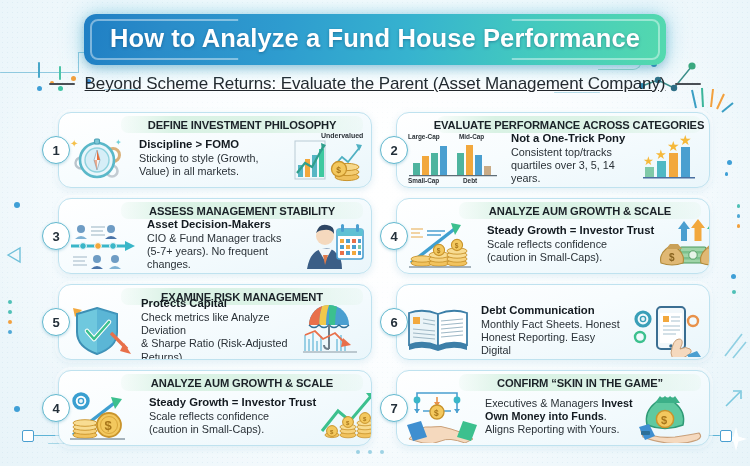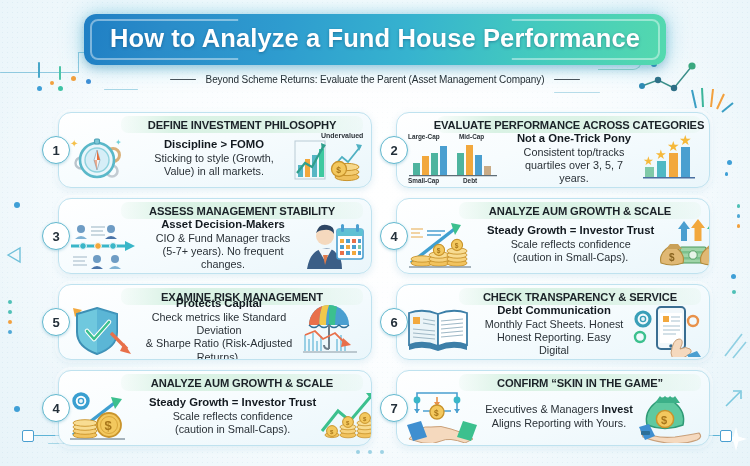--- a/index.html
+++ b/index.html
@@ -69,33 +69,33 @@
     font-size: 25.5px; font-weight: bold; letter-spacing: .1px;
     color: #ffffff; white-space: nowrap;
     text-shadow: 0 1px 3px rgba(10,60,100,.45);
   }
   .subtitle-row {
     margin-top: 9px;
     display: flex; align-items: center; gap: 10px;
   }
   .sub-rule { width: 26px; height: 1.6px; background: #4a4f55; border-radius: 1px; }
   .subtitle {
-    font-size: 10px; color: #23282d; white-space: nowrap; letter-spacing: -.1px;
+    font-size: 17px; color: #23282d; white-space: nowrap; letter-spacing: -.1px; text-decoration: underline;
   }
 
   
   .grid {
     position: absolute; left: 42px; top: 110px;
     width: 668px;
     display: grid;
     grid-template-columns: 330px 330px;
     column-gap: 8px;
     row-gap: 4px;
   }
-  .cardslot { position: relative; height: 82px; text-align: center; }
+  .cardslot { position: relative; height: 82px; }
 
   .card {
     position: absolute; left: 16px; right: 0; top: 2px; height: 76px;
     background: linear-gradient(165deg, #ffffff 0%, #f7fcfe 45%, #eaf6fb 100%);
     border: 1.4px solid #bfe2ef;
     border-radius: 13px;
     box-shadow: 0 2px 7px rgba(110,175,205,.22), 0 0 0 3px rgba(255,255,255,.55);
     overflow: hidden;
   }
 
@@ -310,21 +310,21 @@
               <rect x="52" y="20" width="7" height="22" fill="#4eb49f"></rect>
               <rect x="61" y="12" width="7" height="30" fill="#f2a83d"></rect>
               <rect x="70" y="22" width="7" height="20" fill="#4a9fd0"></rect>
               <rect x="79" y="33" width="7" height="9" fill="#c9ab86"></rect>
               <line x1="4" y1="42.6" x2="92" y2="42.6" stroke="#5e6d77" stroke-width="1.4"></line>
             </svg>
           </div>
           <div class="copy">
             <div class="lead">Not a One-Trick Pony</div>
             <div class="desc">Consistent top/tracks</div>
-            <div class="desc">quartiles over 3, 5, 7 years.</div>
+            <div class="desc">quartiles over 3, 5, 14 years.</div>
           </div>
           <div class="art-right" style="width:62px;flex:0 0 62px;">
             <svg width="62" height="52" viewBox="0 0 62 52">
               <rect x="4" y="34" width="9" height="10" fill="#7fc9a8"></rect>
               <rect x="16" y="28" width="9" height="16" fill="#4eb8c4"></rect>
               <rect x="28" y="20" width="9" height="24" fill="#f2a83d"></rect>
               <rect x="40" y="14" width="9" height="30" fill="#4a9fd0"></rect>
               <line x1="2" y1="44.7" x2="54" y2="44.7" stroke="#4a6fa0" stroke-width="1.6"></line>
               <text x="2" y="32" font-size="12" fill="#f6b93b">★</text>
               <text x="14" y="26" font-size="13" fill="#f6b93b">★</text>
@@ -482,21 +482,21 @@
               <path d="M30 3 L50 9 L50 27 Q50 42 30 49 Q10 42 10 27 L10 9 Z" fill="#6fc8de" stroke="#3d8fb4" stroke-width="2"></path>
               <path d="M30 3 L50 9 L50 27 Q50 42 30 49 Z" fill="#4aa8d0" opacity=".55"></path>
               <polyline points="20,26 27,34 42,17" fill="none" stroke="#ffffff" stroke-width="4.6" stroke-linecap="round" stroke-linejoin="round"></polyline>
               <polyline points="20,26 27,34 42,17" fill="none" stroke="#3cc08e" stroke-width="2.6" stroke-linecap="round" stroke-linejoin="round"></polyline>
               <line x1="44" y1="28" x2="60" y2="44" stroke="#e8704a" stroke-width="3.4"></line>
               <polygon points="57,38 64,49 53,46" fill="#e8704a"></polygon>
             </svg>
           </div>
           <div class="copy">
             <div class="lead">Protects Capital</div>
-            <div class="desc">Check metrics like Standard Deviation</div>
+            <div class="desc">Check metrics like Analyze Deviation</div>
             <div class="desc">&amp; Sharpe Ratio (Risk-Adjusted Returns).</div>
           </div>
           <div class="art-right" style="width:64px;flex:0 0 64px;">
             <svg width="64" height="52" viewBox="0 0 64 52">
               <path d="M8 20 a20 20 0 0 1 40 0 z" fill="#4a9fd0"></path>
               <path d="M8 20 a20 20 0 0 1 13.3-18.9 q-3 8 -3 18.9 z" fill="#e8704a"></path>
               <path d="M21.3 1.1 a20 20 0 0 1 6.7-1.1 q-3 8 -3 20 l-6.7 0 q0-11 3-18.9 z" fill="#f2c84a"></path>
               <path d="M28 0 a20 20 0 0 1 8 1.7 q-2 8 -2 18.3 l-6 0 q0-12 0-20 z" fill="#3cc08e"></path>
               <path d="M8 20 q5 5 10 0 q5 5 10 0 q5 5 10 0 q5 5 10 0" fill="none" stroke="#2e6f96" stroke-width="1.4"></path>
               <line x1="28" y1="20" x2="28" y2="44" stroke="#6e7d88" stroke-width="2"></line>
@@ -516,23 +516,20 @@
               <line x1="2" y1="47" x2="56" y2="47" stroke="#8a9aa4" stroke-width="1.2"></line>
             </svg>
           </div>
         </div>
       </div>
       <div class="badge">5</div>
     </div>
 
     <div class="cardslot">
       <div class="card">
-        <div class="card-banner">
-          <span class="card-title">CHECK TRANSPARENCY &amp; SERVICE</span>
-        </div>
         <div class="card-body">
           <div class="art-left" style="width:70px;flex:0 0 70px;">
             <svg width="70" height="52" viewBox="0 0 70 52">
               <path d="M4 8 q14-5 29 1 l0 32 q-15-6 -29-1 z" fill="#eaf4f8" stroke="#3d7fa8" stroke-width="1.8"></path>
               <path d="M62 8 q-14-5 -29 1 l0 32 q15-6 29-1 z" fill="#ffffff" stroke="#3d7fa8" stroke-width="1.8"></path>
               <rect x="8" y="12" width="7" height="7" fill="#f2a83d"></rect>
               <g stroke="#9fb8c6" stroke-width="1.2">
                 <line x1="18" y1="14" x2="30" y2="16"></line>
                   <line x1="18" y1="18" x2="30" y2="20"></line>
                 <line x1="8" y1="24" x2="30" y2="26"></line>
@@ -668,20 +665,21 @@
               <polygon points="32,16 29,11 35,11" fill="#e8914a"></polygon>
               <circle cx="32" cy="21" r="7" fill="#f3c85e" stroke="#c9942c" stroke-width="1.4"></circle>
               <text x="29" y="25" font-size="8.4" fill="#a8761a" font-weight="bold">$</text>
               <path d="M4 48 q10-14 22-12 q10-2 20 2 q10 2 22 10 l-8 4 q-16-6 -24-2 q-8 4 -18 2 z" fill="#f5d9be" stroke="#c9a07a" stroke-width="1"></path>
               <path d="M2 34 l14-4 l6 16 l-14 4 z" fill="#3f8fd0"></path>
               <path d="M72 34 l-14-4 l-6 16 l14 4 z" fill="#3cc08e"></path>
             </svg>
           </div>
           <div class="copy">
             <div class="desc"><span>Executives &amp; Managers </span><b>Invest</b></div>
+            <div class="desc"><b>Own Money into Funds</b><span>.</span></div>
             <div class="desc">Aligns Reporting with Yours.</div>
           </div>
           <div class="art-right" style="width:66px;flex:0 0 66px;">
             <svg width="66" height="52" viewBox="0 0 66 52">
               <path d="M18 12 q10-9 20 0 q11 9 8 22 q-18 7 -36 0 q-3-13 8-22 z" fill="#5fc9a0" stroke="#2f9a76" stroke-width="1.4"></path>
               <path d="M18 12 l5-7 q2 3 5 0 q3 3 5 0 q3 3 5 0 l5 7 z" fill="#3cb088"></path>
               <circle cx="28" cy="28" r="8.6" fill="#f3c85e" stroke="#c9942c" stroke-width="1.5"></circle>
               <text x="24" y="33" font-size="11" fill="#a8761a" font-weight="bold">$</text>
               <path d="M4 40 q14 8 34 6 q14-2 24-4 q4 4 -2 7 q-14 5 -30 3 q-14-2 -24-6 z" fill="#f5d9be" stroke="#c9a07a" stroke-width="1.1"></path>
               <path d="M2 36 l10-3 l6 12 l-10 4 z" fill="#3f8fd0"></path>

